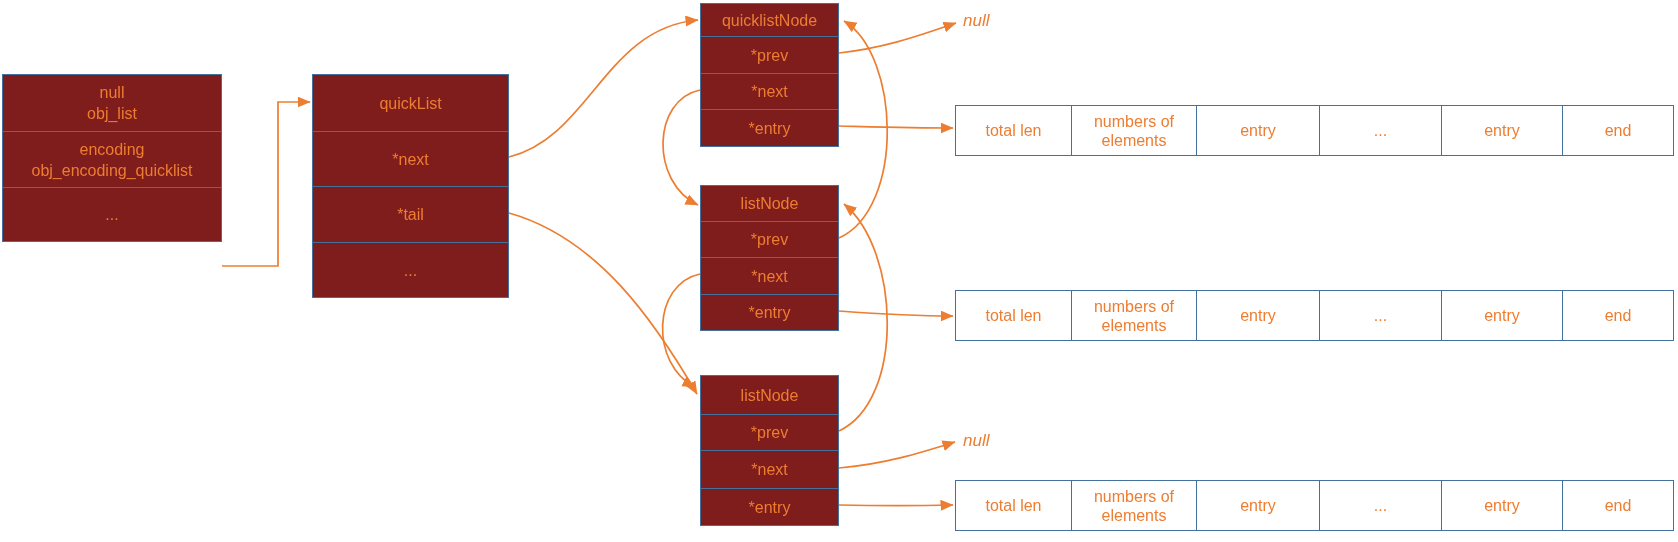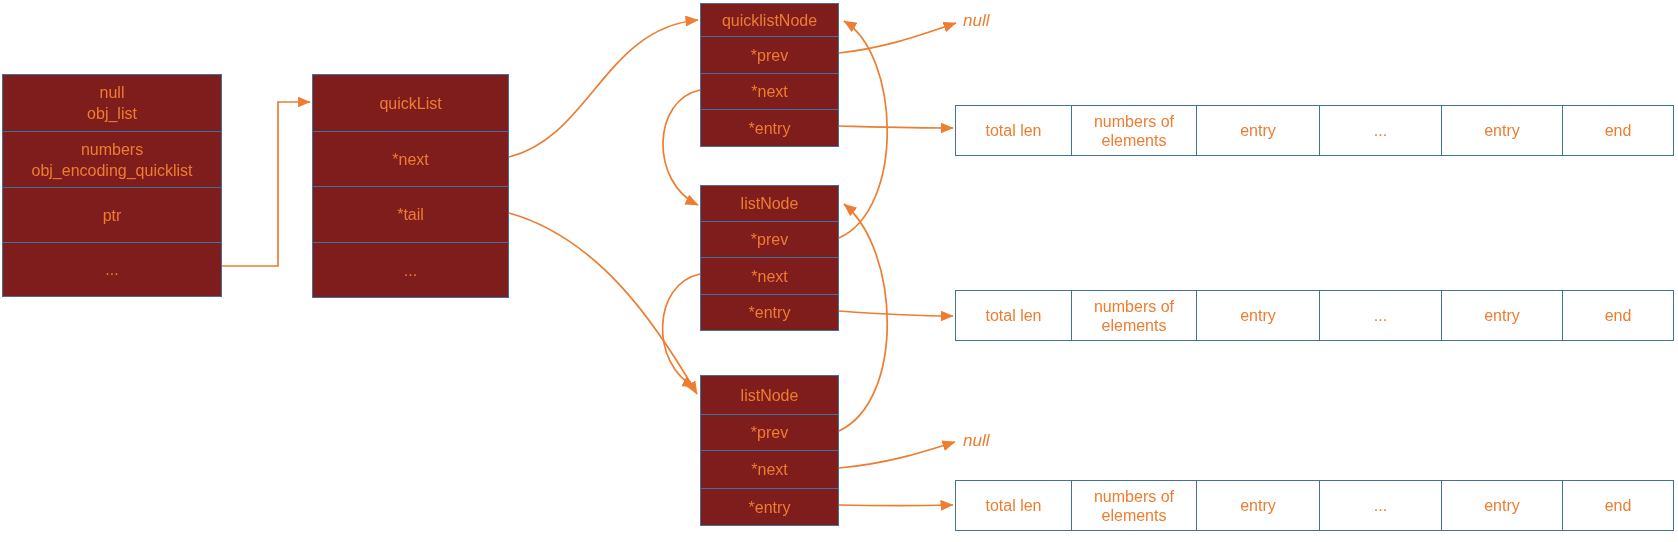--- a/index.html
+++ b/index.html
@@ -80,26 +80,22 @@
     <path class="flow" d="M 839 505 C 880 506 915 506 953 505" marker-end="url(#ah)"></path>
     <path class="flow" d="M 839 468 C 885 464 920 453 955 442" marker-end="url(#ah)"></path>
   </svg>
 
   <div class="box" style="left:2px;top:74px;width:220px;">
     <div class="row" style="height:56px;">
       <span>null</span>
       <span>obj_list</span>
     </div>
     <div class="row" style="height:56px;">
-      <span>numbers</span>
+      <span>encoding</span>
       <span>obj_encoding_quicklist</span>
-    </div>
-    <div class="row" style="height:55px;">
-      <span>ptr</span>
-
     </div>
     <div class="row" style="height:54px;">
       <span>...</span>
 
     </div>
   </div>
 
   <div class="box" style="left:312px;top:74px;width:197px;">
     <div class="row" style="height:56px;">
       <span>quickList</span>

